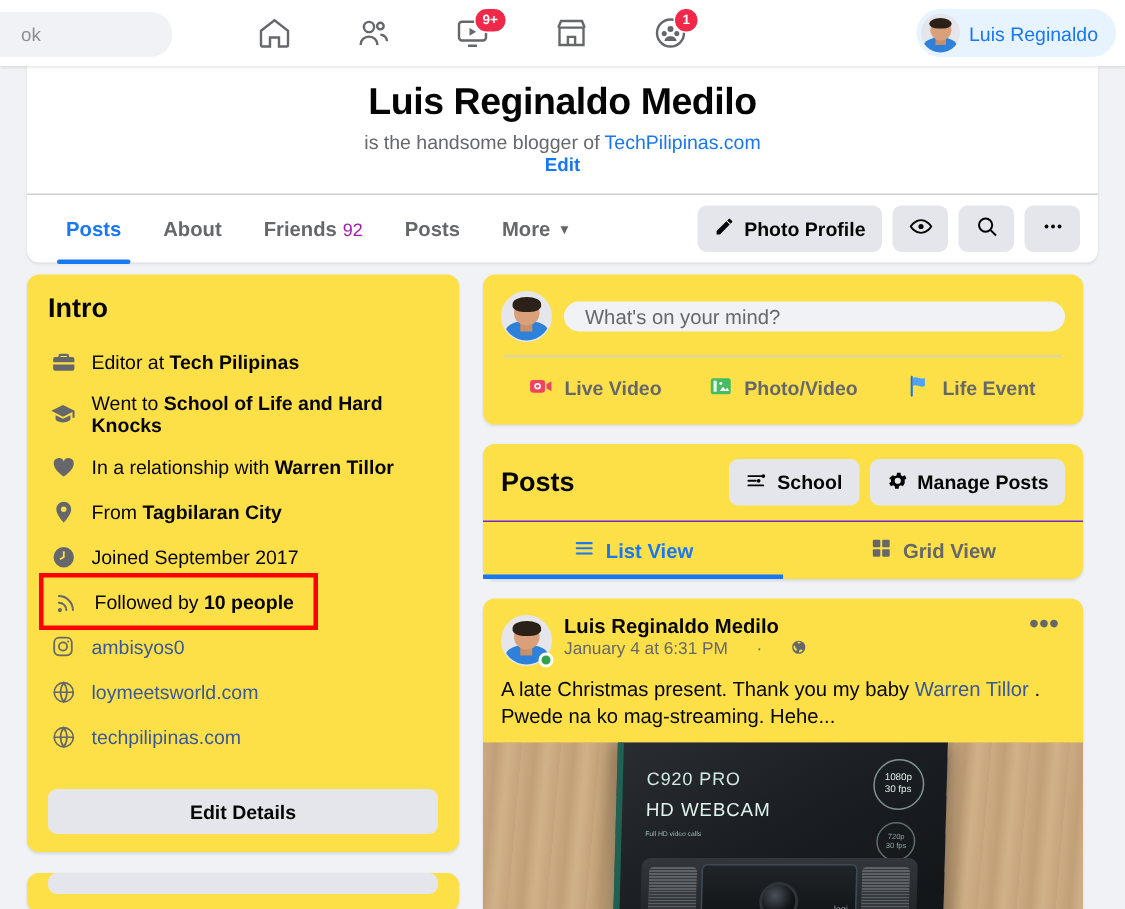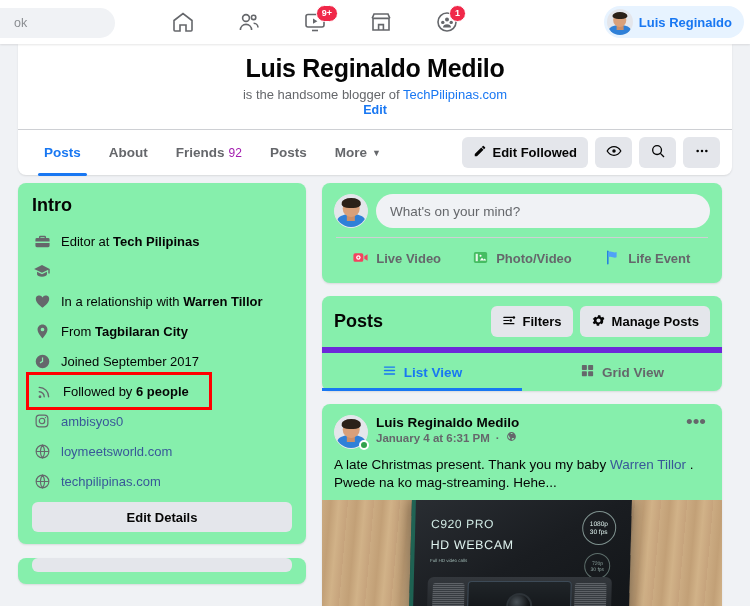--- a/index.html
+++ b/index.html
@@ -44,21 +44,21 @@
     text-align: center; border: 1.5px solid #fff;
   }
   .badge.b1 { top: 5px; right: 10px; }
   .badge.b2 { top: 5px; right: 14px; }
   .nav-profile {
     position: absolute; right: 6px; top: 6px; height: 32px;
     background: #e7f3ff; border-radius: 16px;
     display: flex; align-items: center; gap: 6px;
     padding: 0 12px 0 3px; cursor: pointer;
   }
-  .nav-profile .pname { font-size: 13px; font-weight: bold; color: #1877f2; }
+  .nav-profile .pname { font-size: 13px; font-weight: normal; color: #1877f2; }
 
   
   .av { position: relative; border-radius: 50%; overflow: hidden;
         background: #e4e6eb; flex: 0 0 auto; }
   .av .face { position: absolute; left: 50%; top: 16%; transform: translateX(-50%);
         width: 52%; height: 52%; border-radius: 50%; background: #d9a07a; }
   .av .hair { position: absolute; left: 50%; top: 10%; transform: translateX(-50%);
         width: 58%; height: 30%; border-radius: 50% 50% 40% 40%; background: #2b2118; }
   .av .body { position: absolute; left: 50%; bottom: -6%; transform: translateX(-50%);
         width: 86%; height: 46%; border-radius: 46% 46% 0 0; background: #2f80d8; }
@@ -108,81 +108,81 @@
     color: #050505; cursor: pointer; border: none;
   }
   .act-btn.sq { width: 37px; padding: 0; }
 
   
   .content { position: absolute; top: 183px; left: 18px; width: 714px; display: flex; gap: 16px; }
   .col-left { width: 288px; }
   .col-right { width: 400px; }
 
   .card {
-    background: #86efac; border-radius: 8px;
+    background: #fde047; border-radius: 8px;
     box-shadow: 0 1px 2px rgba(0,0,0,.1);
   }
 
   
   .intro { padding: 12px 14px 12px; }
   .intro h2 { font-size: 18px; font-weight: bold; margin-bottom: 10px; }
   .intro-row {
     display: flex; align-items: center; gap: 9px;
     padding: 5px 0; font-size: 13px; color: #050505; position: relative;
   }
   .intro-row .ico { width: 20px; height: 20px; flex: 0 0 20px;
     display: flex; align-items: center; justify-content: center; color: #65676b; }
   .intro-row b { font-weight: bold; }
   .intro-row a { color: #385898; text-decoration: none; }
   .intro-row.highlighted { outline: 3px solid #ff0000; outline-offset: 1px;
     margin-left: -2px; padding-left: 4px; width: 178px; }
   .edit-details {
-    margin-top: 6px; height: 30px; width: 100%;
+    margin-top: 20px; height: 30px; width: 100%;
     background: #e4e6eb; border-radius: 6px; border: none;
     font-size: 13px; font-weight: bold; color: #050505; cursor: pointer;
   }
   .stub-card { margin-top: 14px; height: 26px; }
   .stub-btn { margin: 8px 14px; height: 14px; background: #e4e6eb; border-radius: 6px; }
 
   
   .composer { padding: 11px 12px 8px; }
   .comp-top { display: flex; align-items: center; gap: 8px; }
   .comp-input {
-    flex: 1; height: 34px; background: #f0f2f5; border-radius: 18px;
+    flex: 1; height: 20px; background: #f0f2f5; border-radius: 18px;
     display: flex; align-items: center; padding: 0 14px;
     font-size: 13.5px; color: #65676b; cursor: pointer;
   }
   .comp-div { height: 1px; background: #ced0d4; margin: 9px 2px 0; }
   .comp-actions { display: flex; align-items: center; padding-top: 4px; }
   .comp-act { flex: 1; height: 33px; display: flex; align-items: center;
     justify-content: center; gap: 7px; font-size: 13px; font-weight: bold;
     color: #65676b; border-radius: 6px; cursor: pointer; }
 
   
   .posts-card { margin-top: 13px; }
   .posts-head { display: flex; align-items: center; padding: 10px 12px; }
   .posts-head h2 { font-size: 18px; font-weight: bold; flex: 1; }
   .posts-head .btns { display: flex; gap: 7px; }
-  .viewtabs { display: flex; border-top: 6px solid #6d28d9; }
+  .viewtabs { display: flex; border-top: 1px solid #6d28d9; }
   .viewtab { flex: 1; height: 38px; display: flex; align-items: center;
     justify-content: center; gap: 7px; font-size: 13.5px; font-weight: bold;
     color: #65676b; position: relative; cursor: pointer; }
   .viewtab.active { color: #1877f2; }
   .viewtab.active::after { content: ""; position: absolute; left: 0; right: 0;
     bottom: 0; height: 3px; background: #1877f2; }
 
   
   .post-card { margin-top: 13px; overflow: hidden; }
   .post-head { display: flex; align-items: flex-start; padding: 11px 12px 0; }
   .post-avwrap { position: relative; margin-right: 8px; }
   .online-dot { position: absolute; right: -1px; bottom: -1px; width: 10px; height: 10px;
     border-radius: 50%; background: #31a24c; border: 2px solid #fff; }
   .post-meta { flex: 1; }
   .post-author { font-size: 13.5px; font-weight: bold; color: #050505; }
-  .post-time { font-size: 11.5px; color: #65676b; display: flex; align-items: center; gap: 6px; margin-top: 1px; font-weight: bold; }
+  .post-time { font-size: 11.5px; color: #65676b; display: flex; align-items: center; gap: 19px; margin-top: 1px; }
   .post-more { color: #65676b; font-size: 19px; line-height: 10px; cursor: pointer; padding: 2px 4px; }
   .post-body { padding: 7px 12px 8px; font-size: 13.5px; line-height: 1.34; color: #050505; }
   .post-body a { color: #385898; text-decoration: none; }
 
   
   .post-photo { position: relative; width: 100%; height: 141px; overflow: hidden;
     background: #c9a87f; }
   .wood { position: absolute; inset: 0;
     background: repeating-linear-gradient(95deg,#cbab82 0px,#c2a077 9px,#d1b288 17px,#c6a37c 26px); }
   .box { position: absolute; left: 22%; top: -4%; width: 55%; height: 112%;
@@ -315,21 +315,21 @@
         <span class="caret">▼</span>
       </div>
 
       <div class="tab-actions">
         <button class="act-btn">
           <span>
             <svg width="14" height="14" viewBox="0 0 24 24" fill="#050505">
               <path d="M3 17.2V21h3.8L18 9.8l-3.8-3.8zM20.7 7.1a1 1 0 0 0 0-1.4l-2.4-2.4a1 1 0 0 0-1.4 0l-1.8 1.8 3.8 3.8z"></path>
             </svg>
           </span>
-          <span>Edit Followed</span>
+          <span>Photo Profile</span>
         </button>
         <button class="act-btn sq">
           <span>
             <svg width="16" height="16" viewBox="0 0 24 24" fill="none" stroke="#050505" stroke-width="1.9">
               <path d="M1.8 12S5.6 5.6 12 5.6 22.2 12 22.2 12 18.4 18.4 12 18.4 1.8 12 1.8 12z"></path>
               <circle cx="12" cy="12" r="2.6" fill="#050505" stroke="none"></circle>
             </svg>
           </span>
         </button>
         <button class="act-btn sq">
@@ -367,20 +367,21 @@
           </span>
           <span><span>Editor at </span><b>Tech Pilipinas</b></span>
         </div>
 
         <div class="intro-row">
           <span class="ico">
             <svg width="18" height="18" viewBox="0 0 24 24" fill="#65676b">
               <path d="M12 4L1.5 9.2 12 14.4l8.4-4.2v5.1h1.9V9.2zM5.4 13v3.5c0 1.6 3 3 6.6 3s6.6-1.4 6.6-3V13L12 16.2z"></path>
             </svg>
           </span>
+          <span><span>Went to </span><b>School of Life and Hard Knocks</b></span>
         </div>
 
 
         <div class="intro-row">
           <span class="ico">
             <svg width="17" height="17" viewBox="0 0 24 24" fill="#65676b">
               <path d="M12 20.7S2.6 14.8 2.6 8.9A4.9 4.9 0 0 1 12 6.5a4.9 4.9 0 0 1 9.4 2.4c0 5.9-9.4 11.8-9.4 11.8z"></path>
             </svg>
           </span>
           <span><span>In a relationship with </span><b>Warren Tillor</b></span>
@@ -405,21 +406,21 @@
         </div>
 
         <div class="intro-row highlighted">
           <span class="ico">
             <svg width="17" height="17" viewBox="0 0 24 24" fill="none" stroke="#65676b" stroke-width="1.9" stroke-linecap="round">
               <path d="M4.6 19.4a1 1 0 1 0 0-.1"></path>
               <path d="M4.6 12.4a7 7 0 0 1 7 7"></path>
               <path d="M4.6 6.2a13.2 13.2 0 0 1 13.2 13.2"></path>
             </svg>
           </span>
-          <span><span>Followed by </span><b>6 people</b></span>
+          <span><span>Followed by </span><b>10 people</b></span>
         </div>
 
         <div class="intro-row">
           <span class="ico">
             <svg width="16" height="16" viewBox="0 0 24 24" fill="none" stroke="#65676b" stroke-width="1.8">
               <rect x="3.2" y="3.2" width="17.6" height="17.6" rx="5"></rect>
               <circle cx="12" cy="12" r="4.1"></circle>
               <circle cx="17.2" cy="6.9" r="1" fill="#65676b" stroke="none"></circle>
             </svg>
           </span>
@@ -509,21 +510,21 @@
           <h2>Posts</h2>
           <div class="btns">
             <button class="act-btn">
               <span>
                 <svg width="15" height="15" viewBox="0 0 24 24" fill="none" stroke="#050505" stroke-width="1.9" stroke-linecap="round">
                   <path d="M3 7h14M3 12h8M3 17h16"></path>
                   <circle cx="19" cy="7" r="2" fill="#050505" stroke="none"></circle>
                   <circle cx="14" cy="12" r="2" fill="#050505" stroke="none"></circle>
                 </svg>
               </span>
-              <span>Filters</span>
+              <span>School</span>
             </button>
             <button class="act-btn">
               <span>
                 <svg width="15" height="15" viewBox="0 0 24 24" fill="#050505">
                   <path d="M19.4 13a7.8 7.8 0 0 0 0-2l2-1.6-1.9-3.3-2.4 1a7.6 7.6 0 0 0-1.7-1l-.4-2.6h-3.8l-.4 2.6c-.6.2-1.2.6-1.7 1l-2.4-1L2.8 9.4l2 1.6a7.8 7.8 0 0 0 0 2l-2 1.6 1.9 3.3 2.4-1c.5.4 1.1.8 1.7 1l.4 2.6h3.8l.4-2.6c.6-.2 1.2-.6 1.7-1l2.4 1 1.9-3.3zM12 15.3a3.3 3.3 0 1 1 0-6.6 3.3 3.3 0 0 1 0 6.6z"></path>
                 </svg>
               </span>
               <span>Manage Posts</span>
             </button>
           </div>

